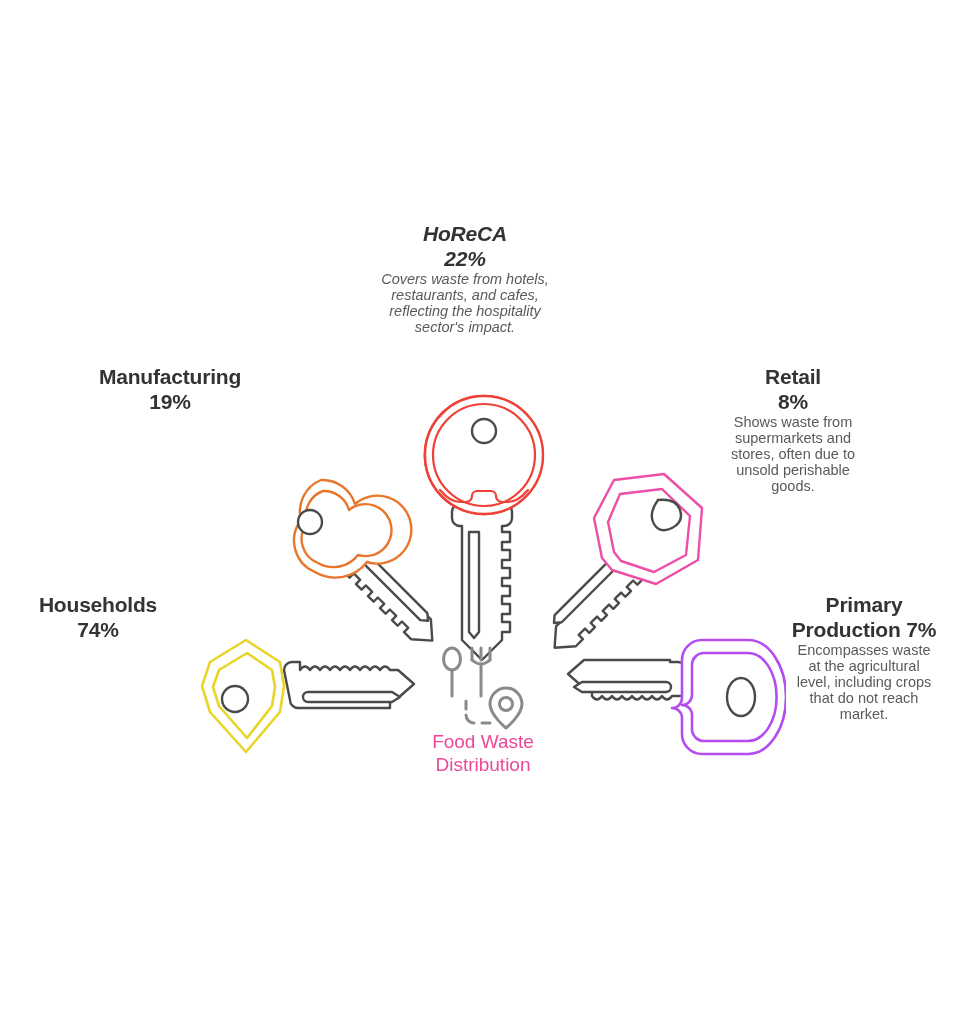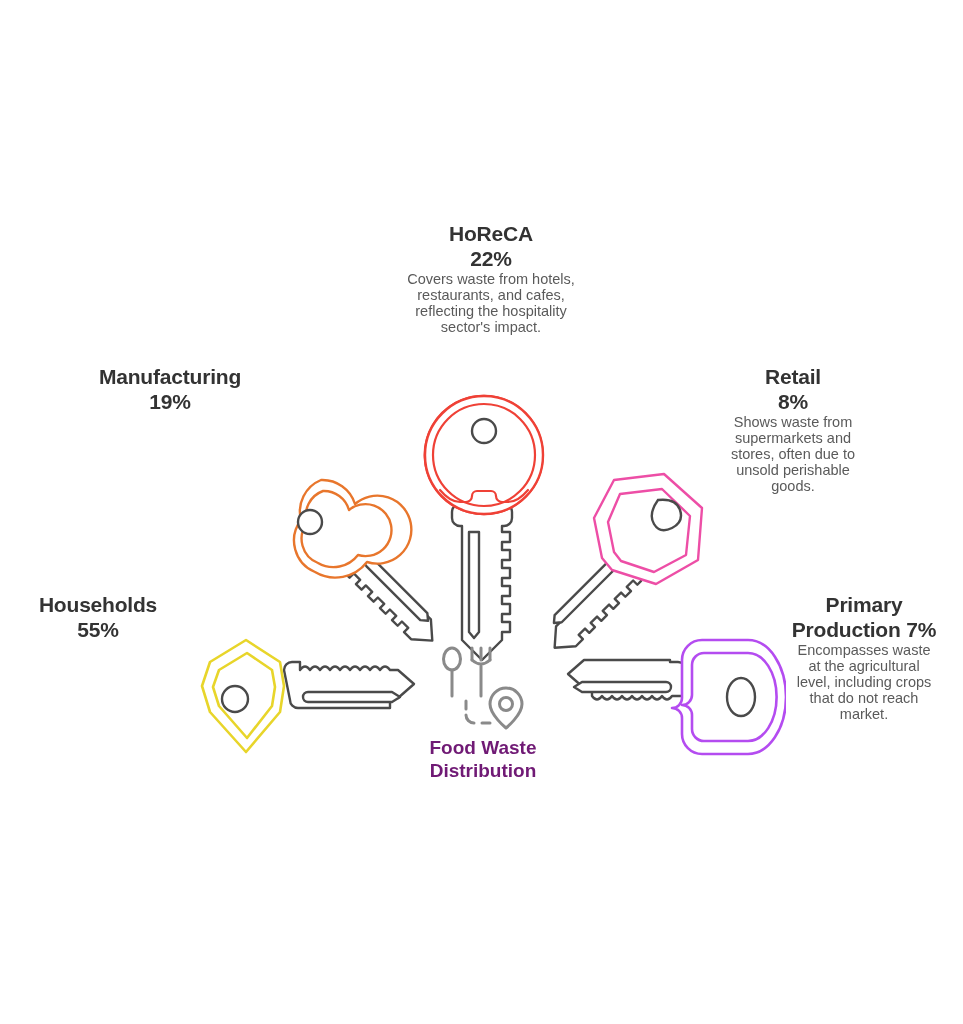--- a/index.html
+++ b/index.html
@@ -36,44 +36,43 @@
   .callout .desc {
     margin-top: 0;
     font-size: 14.5px;
     line-height: 16px;
     color: #5a5a5a;
   }
   .align-right { text-align: center; }
   .align-left  { text-align: center;  }
   .align-center{ text-align: center;}
 
-  #callout-horeca      { left: 398px; top: 221px;  width: 186px; }
+  #callout-horeca      { left: 372px; top: 221px;  width: 186px; font-style: italic; }
   #callout-manufacturing { left: 96px;  top: 364px;  width: 148px; }
   #callout-retail      { left: 718px; top: 364px;  width: 150px; }
   #callout-households  { left: 22px;  top: 592px;  width: 152px; }
   #callout-primary     { left: 791px; top: 592px;  width: 146px; }
 
   
   #center-hub {
     position: absolute;
     left: 398px;
     top: 645px;
     width: 170px;
     text-align: center;
   }
   #center-hub .hub-icon {
     display: block;
     margin: 0 auto;
   }
   #center-hub .hub-label {
-    margin-top: 6px;
-    font-weight: bold;
+    font-weight: normal;
     font-size: 19px;
     line-height: 23px;
-    color: #701a75;
+    color: #ec4899;
   }
 
   
   .key {
     position: absolute;
   }
   #key-horeca     { left: 414px; top: 386px; }
   #key-manufacturing { left: 258px; top: 460px; }
   #key-retail     { left: 536px; top: 460px; }
   #key-households { left: 196px; top: 626px; }
@@ -237,21 +236,21 @@
 
   <div class="callout align-left" id="callout-retail">
     <div class="title">
       <div>Retail</div>
       <div>8%</div>
     </div>
     <div class="desc">Shows waste from supermarkets and stores, often due to unsold perishable goods.</div>
   </div>
 
   <div class="callout align-right" id="callout-households">
-    <div class="title">Households 55%</div>
+    <div class="title">Households 74%</div>
   </div>
 
   <div class="callout align-left" id="callout-primary">
     <div class="title">Primary Production 7%</div>
     <div class="desc">Encompasses waste at the agricultural level, including crops that do not reach market.</div>
   </div>
 
 </div>
 
 </body></html>

